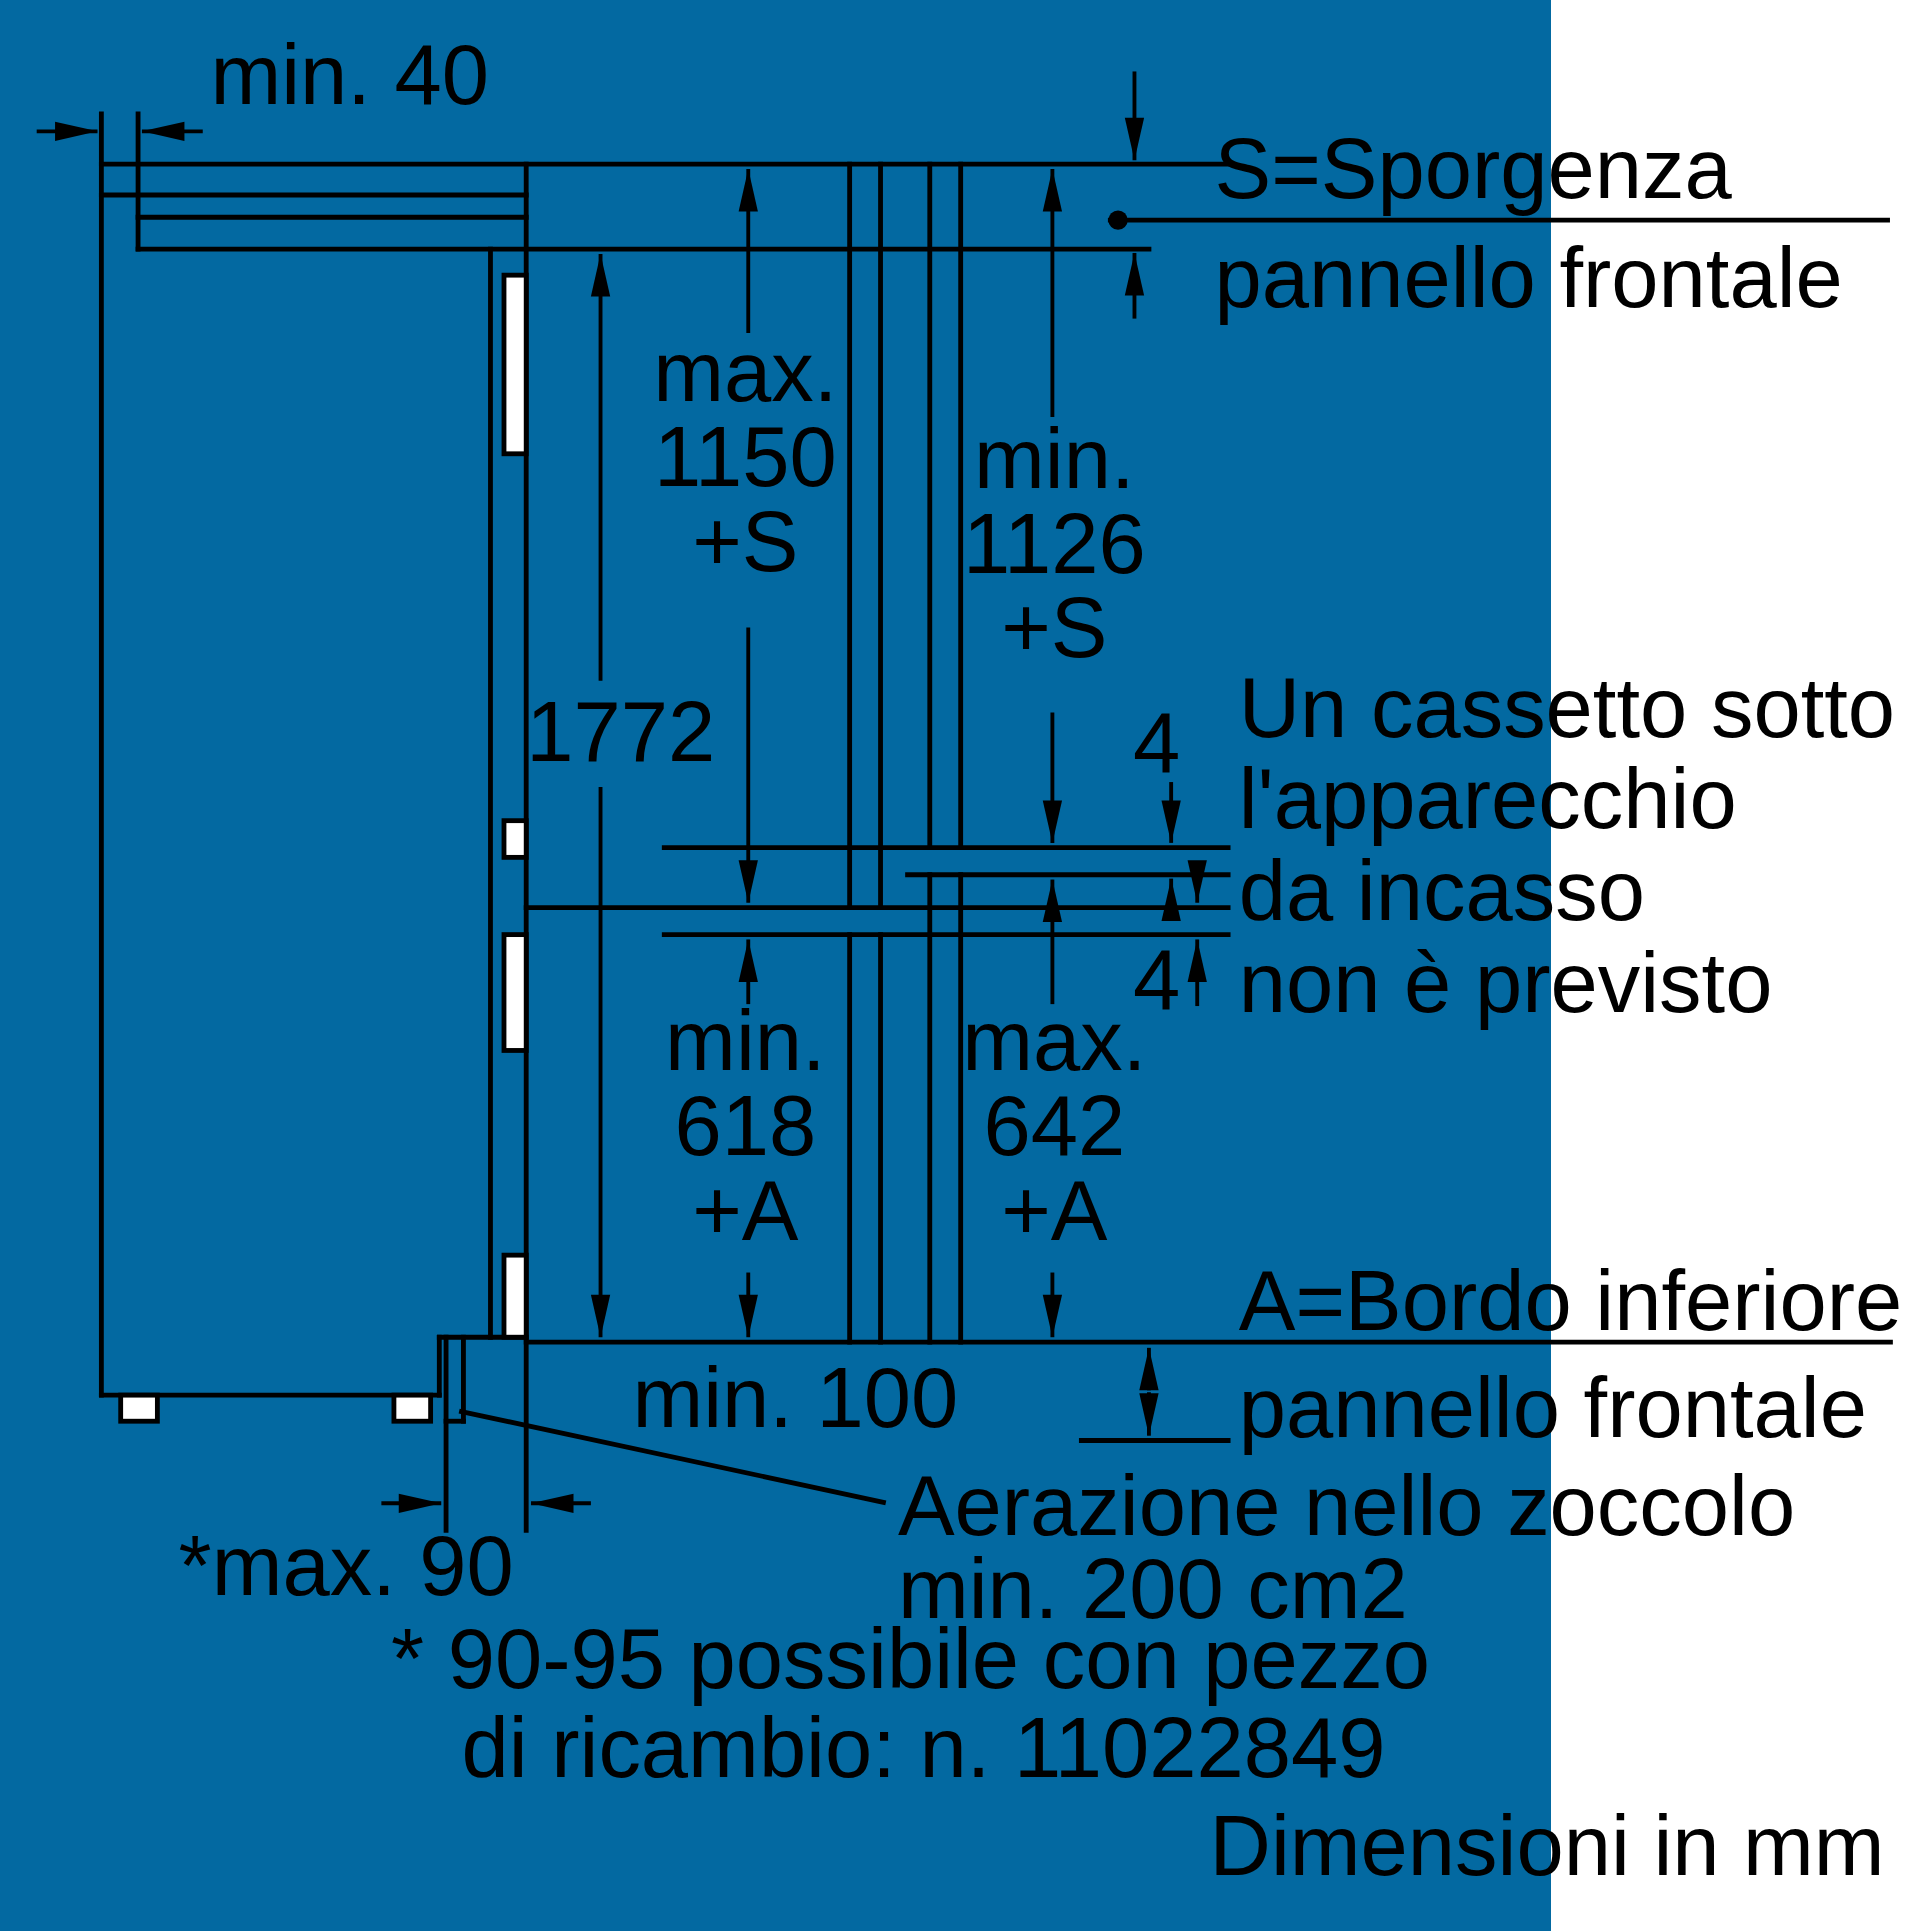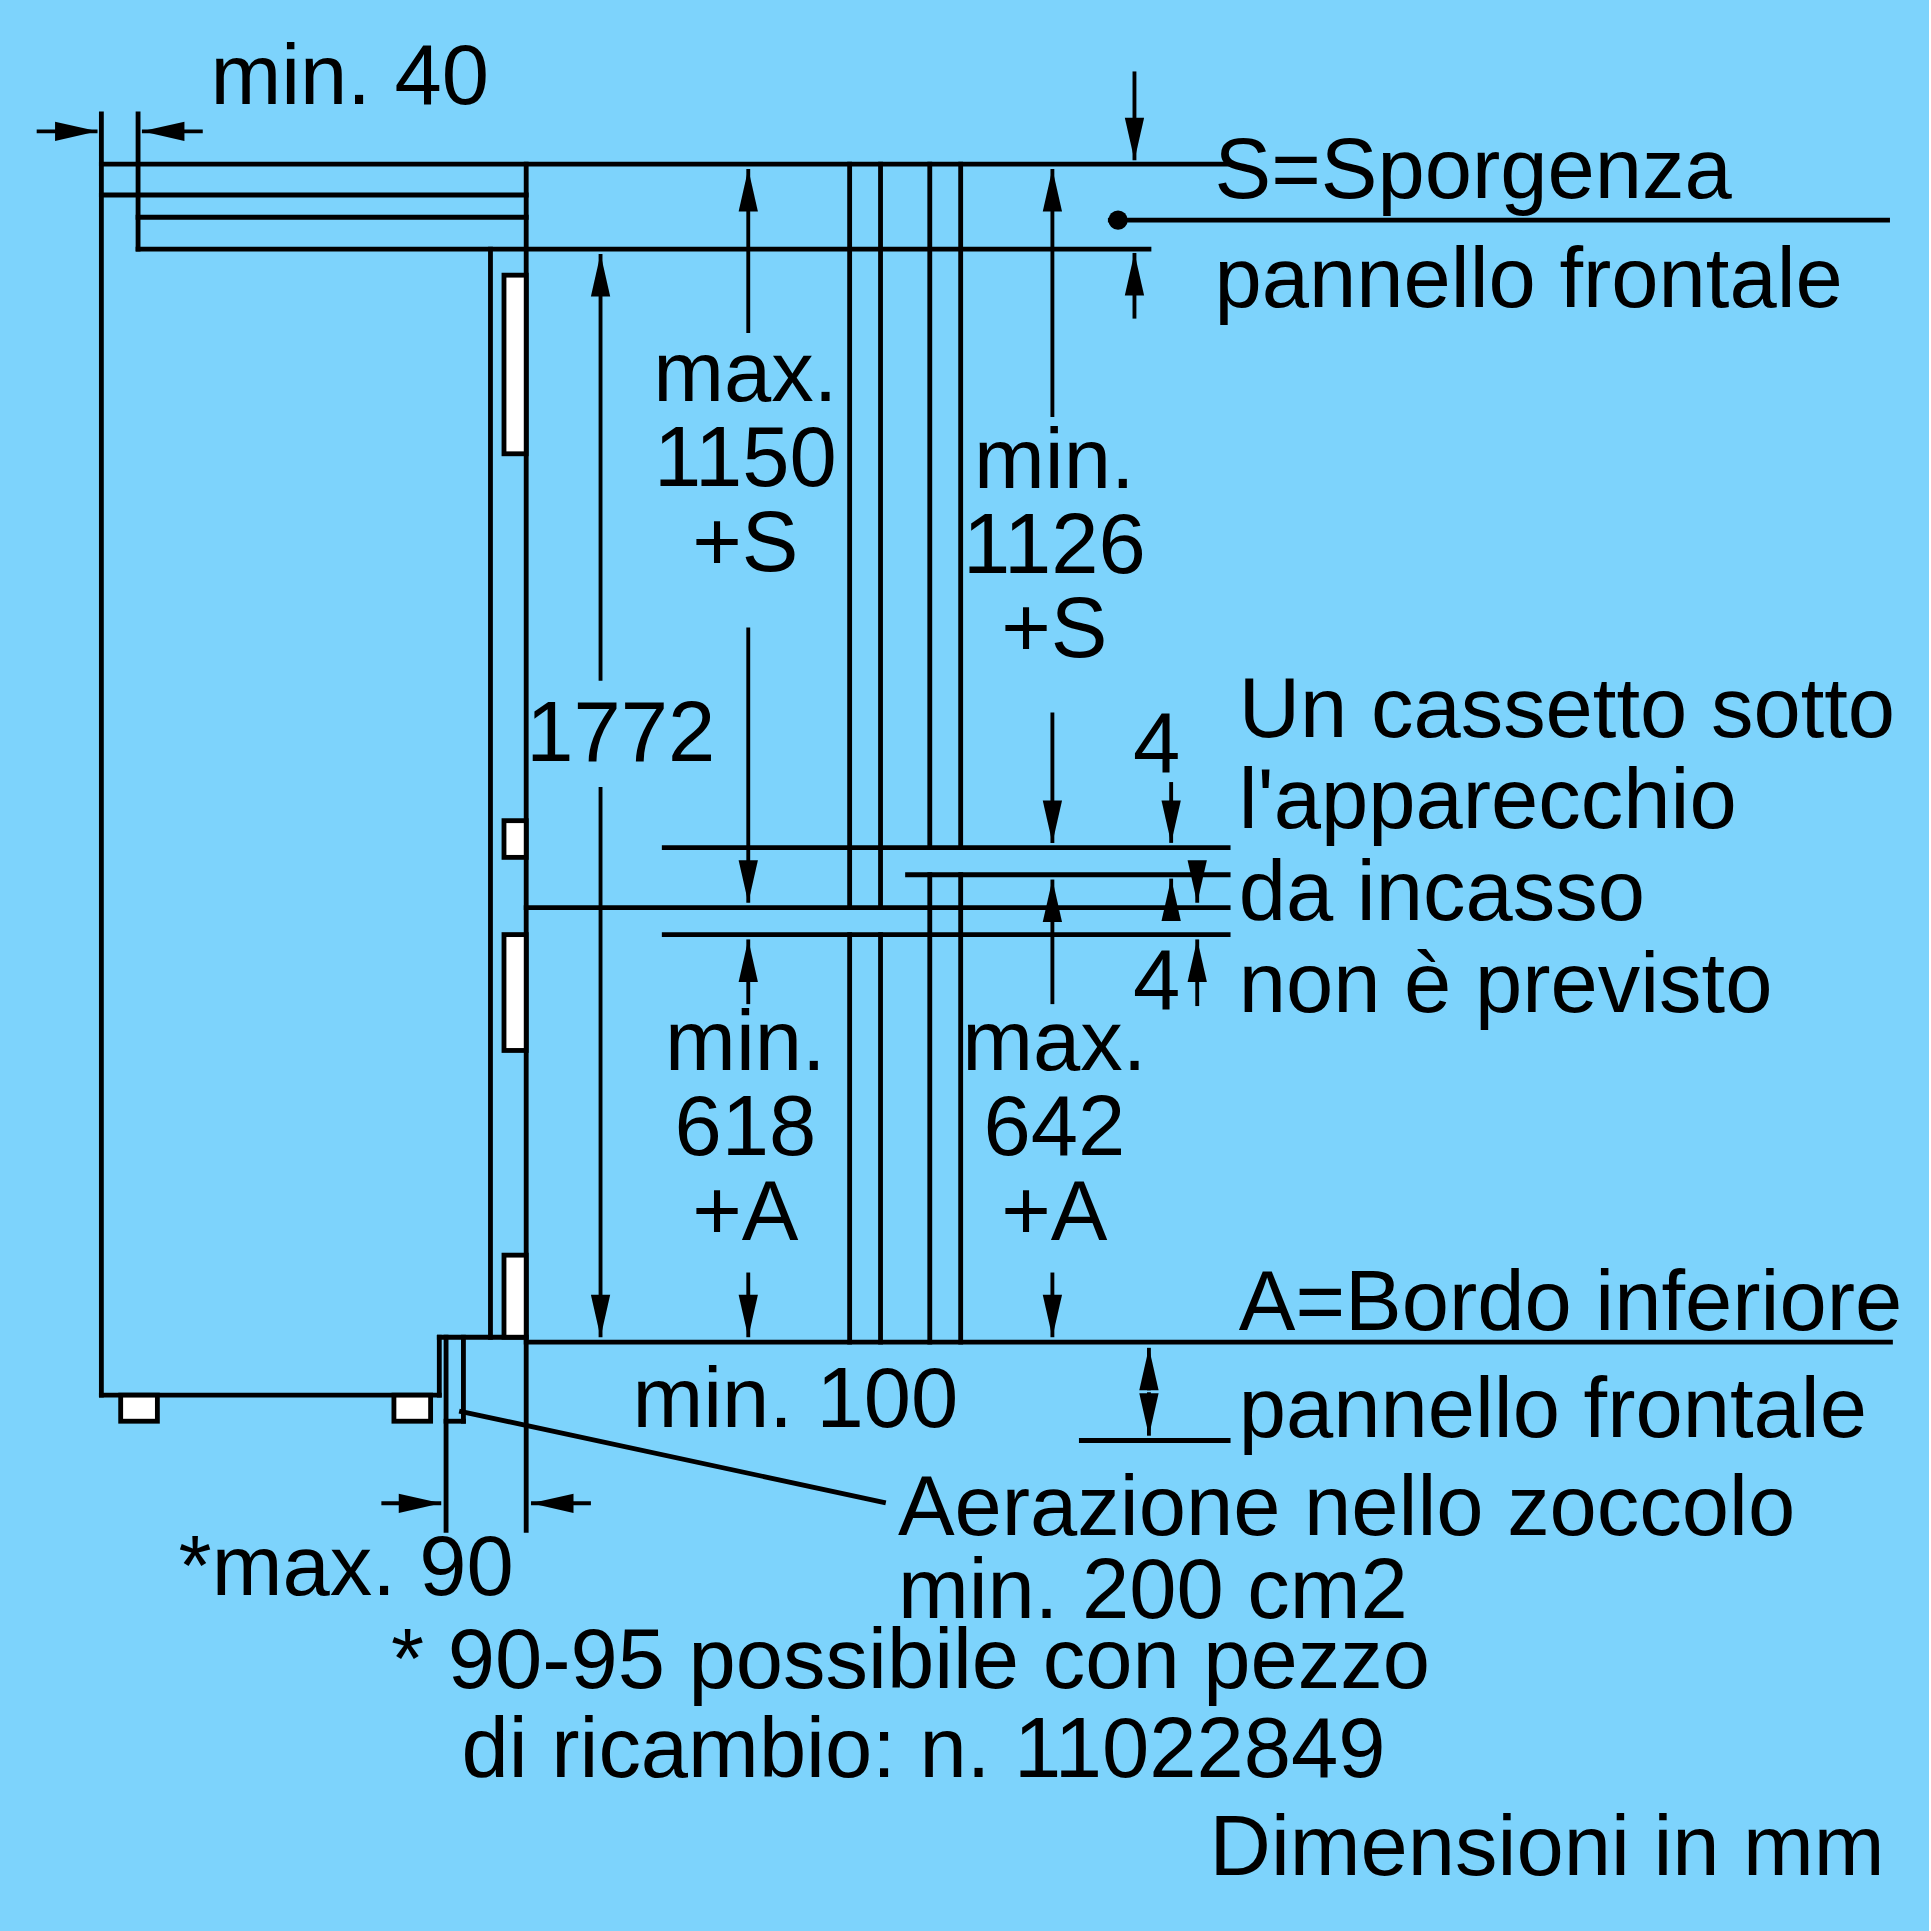--- a/index.html
+++ b/index.html
@@ -1,16 +1,16 @@
 <!DOCTYPE html>
 <html><head>
 <meta charset="utf-8">
 <style>
   html,body{margin:0;padding:0;background:#ffffff;}
-  .stage{width:1929px;height:1931px;background:#7dd3fc;position:relative;}
+  .stage{width:1551px;height:1931px;background:#0369a1;position:relative;}
   svg{display:block;}
   .ln{stroke:#000000;stroke-width:5;fill:none;stroke-linecap:square;}
   .dim{stroke:#000000;stroke-width:4;fill:none;}
   .lbl{font-family:"Liberation Sans","DejaVu Sans",sans-serif;font-size:88px;fill:#000000;}
   .dot{fill:#000000;stroke:none;}
   .whitefill{fill:#ffffff;stroke:#000000;stroke-width:5;}
 </style>
 </head>
 <body>
 

